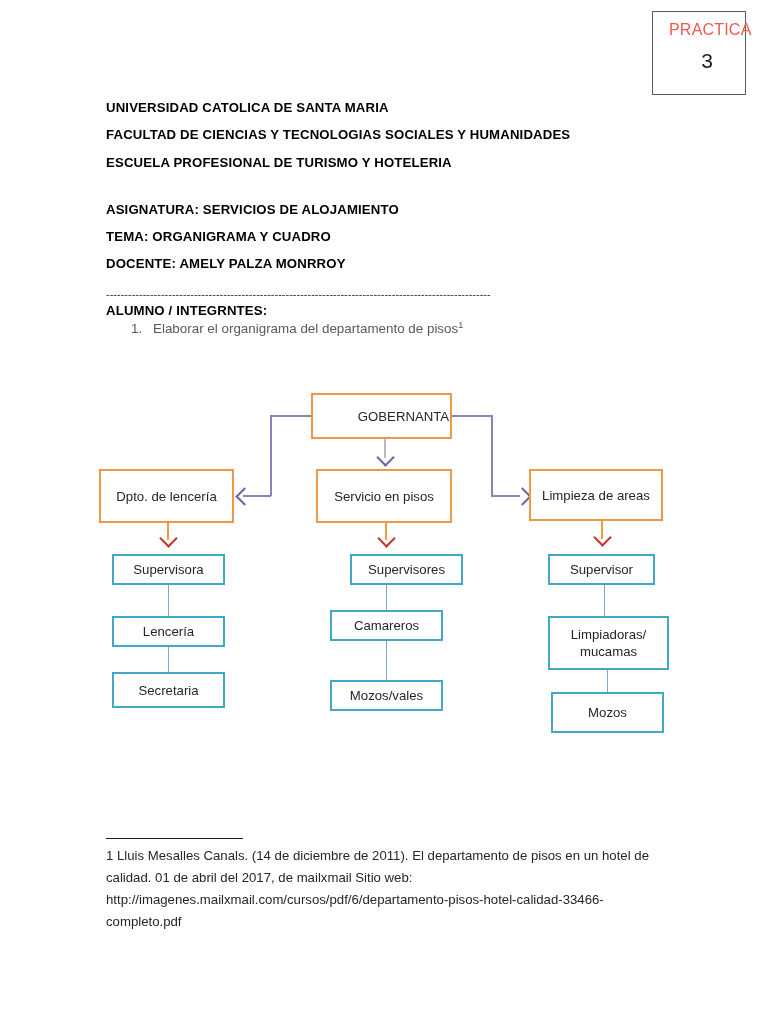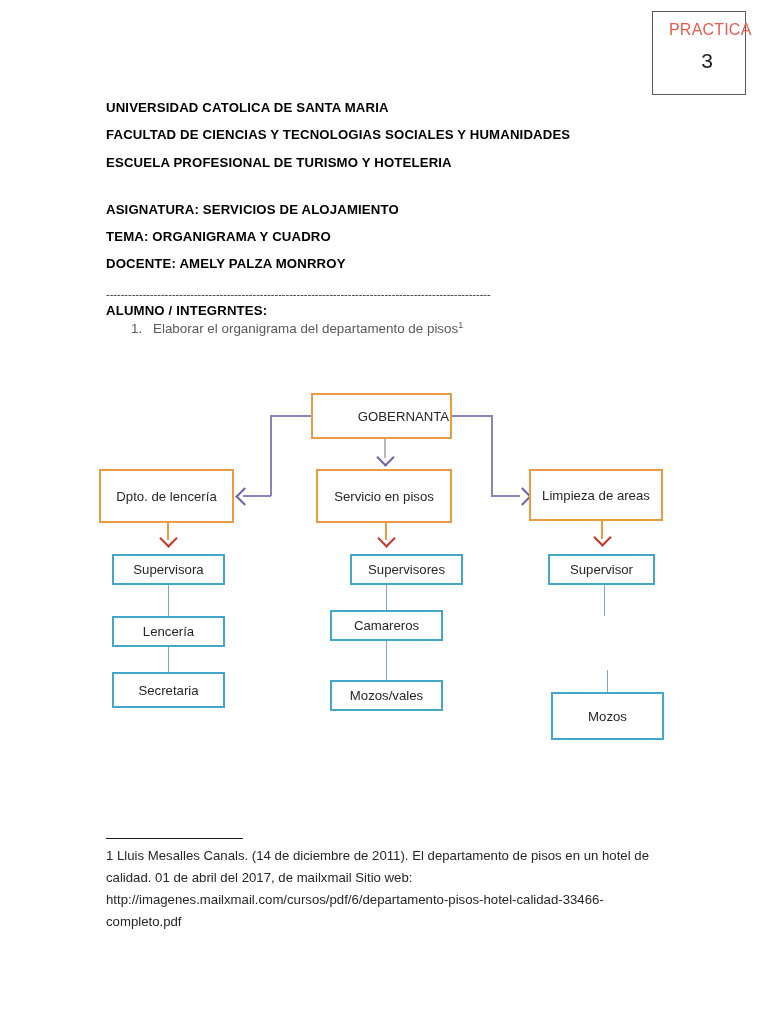--- a/index.html
+++ b/index.html
@@ -128,21 +128,21 @@
   #n-supervisora  { left: 112px; top: 554px; width: 113px; height: 31px; }
   #n-lenceria     { left: 112px; top: 616px; width: 113px; height: 31px; }
   #n-secretaria   { left: 112px; top: 672px; width: 113px; height: 36px; }
 
   #n-supervisores { left: 330px; top: 554px; width: 113px; height: 31px; margin-left: 20px; }
   #n-camareros    { left: 330px; top: 610px; width: 113px; height: 31px; }
   #n-mozosvales   { left: 330px; top: 680px; width: 113px; height: 31px; }
 
   #n-supervisor   { left: 548px; top: 554px; width: 107px; height: 31px; }
   #n-limpiadoras  { left: 548px; top: 616px; width: 121px; height: 54px; }
-  #n-mozos        { left: 551px; top: 692px; width: 113px; height: 48px; }
+  #n-mozos        { left: 551px; top: 692px; width: 113px; height: 41px; }
 
   
   .conn {
     position: absolute;
     background: #8a83b8;
   }
   .conn.v { width: 1.6px; }
   .conn.h { height: 1.6px; }
   .conn.thin-gray { background: #b9b9c6; }
   .conn.orange-line { background: #ED9B42; width: 1.5px; }
@@ -248,19 +248,20 @@
 
     <div class="node blue" id="n-supervisora">Supervisora</div>
     <div class="node blue" id="n-lenceria">Lencería</div>
     <div class="node blue" id="n-secretaria">Secretaria</div>
 
     <div class="node blue" id="n-supervisores">Supervisores</div>
     <div class="node blue" id="n-camareros">Camareros</div>
     <div class="node blue" id="n-mozosvales">Mozos/vales</div>
 
     <div class="node blue" id="n-supervisor">Supervisor</div>
+    <div class="node blue" id="n-limpiadoras">Limpiadoras/ mucamas</div>
     <div class="node blue" id="n-mozos">Mozos</div>
   </div>
 
   <div class="footnote-rule"></div>
   <div class="footnote">1 Lluis Mesalles Canals. (14 de diciembre de 2011). El departamento de pisos en un hotel de calidad. 01 de abril del 2017, de mailxmail Sitio web: http://imagenes.mailxmail.com/cursos/pdf/6/departamento-pisos-hotel-calidad-33466-completo.pdf</div>
 
 </div>
 
 </body></html>

